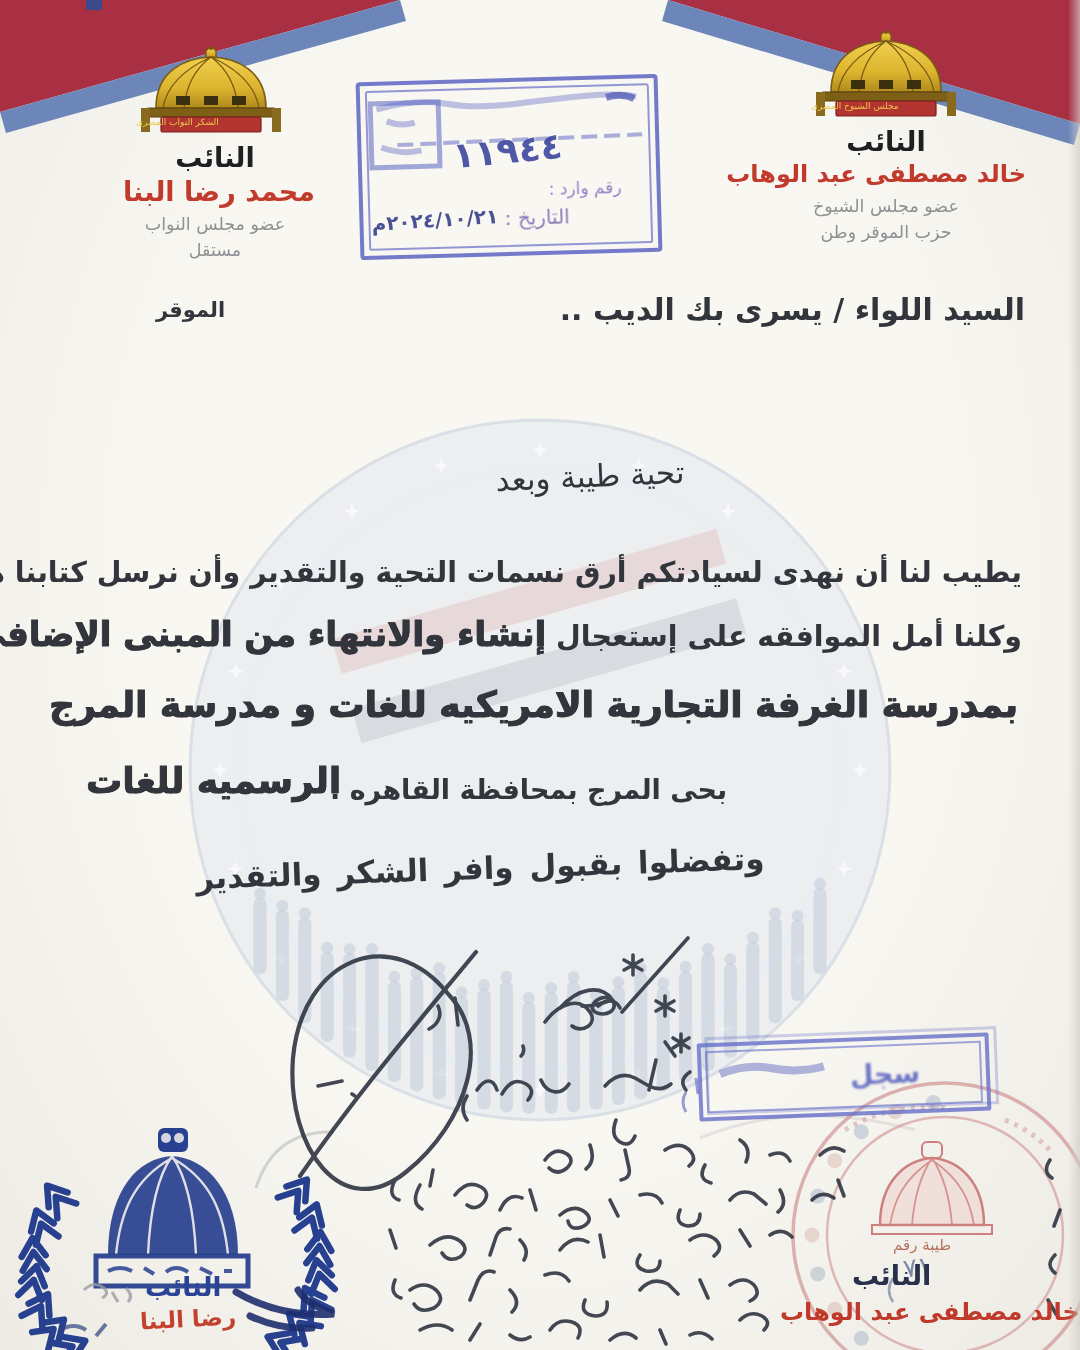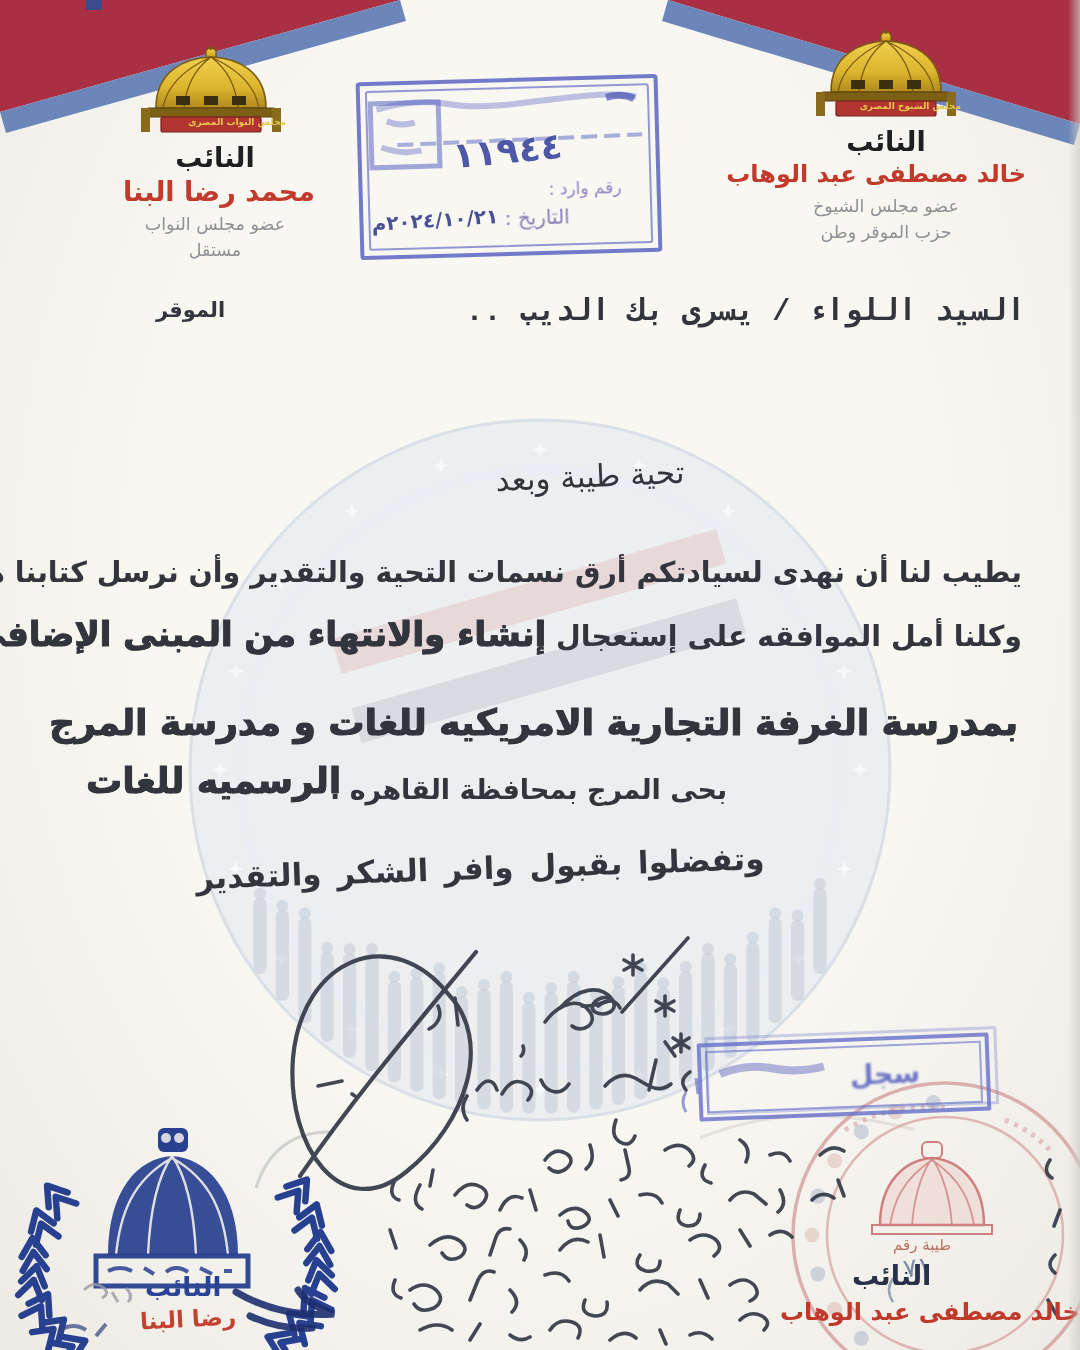--- a/index.html
+++ b/index.html
@@ -9,42 +9,42 @@
         direction:rtl;}
   .abs{position:absolute;}
   .nowrap{white-space:nowrap;}
   .c{text-align:center;}
   svg{display:block;}
   
   .lh{color:#2b2b2e;}
   .lh .t{font-weight:bold;font-size:27px;color:#1f1f22;}
   .lh .n{font-weight:bold;color:#c23a2c;}
   .lh .s{font-size:17.5px;color:#8f9094;}
-  .banner-txt{font-size:9px;color:#e9c94c;filter:blur(.3px);text-align:right;font-weight:bold;}
+  .banner-txt{font-size:9px;color:#e9c94c;filter:blur(.3px);text-align:left;font-weight:normal;}
   
   .in-stamp{left:358px;top:78px;width:302px;height:178px;transform:rotate(-1.6deg);z-index:3;}
   .in-stamp .bord{position:absolute;inset:0;border:4px solid rgba(90,100,194,.85);border-radius:4px;}
   .in-stamp .bord2{position:absolute;inset:9px;border:2.5px solid rgba(90,100,194,.65);border-radius:3px;}
   .in-num{left:95px;top:52px;font-size:36px;font-weight:bold;color:#3d479e;letter-spacing:5px;transform:rotate(-4deg);opacity:.9;}
   .in-lab{left:190px;top:102px;font-size:17px;color:#7b6cc0;filter:blur(.5px);opacity:.85;}
   .in-date{left:12px;top:128px;font-size:20px;color:#5a5f9e;}
   .in-date .lab{color:#8a7ab8;filter:blur(.6px);}
   .in-date .val{font-weight:bold;color:#4a5296;letter-spacing:2px;display:inline-block;transform:rotate(-2deg);}
   
   .txt{color:#33353c;z-index:2;}
   .bold{font-weight:bold;}
   .heavy{font-weight:bold;-webkit-text-stroke:.9px currentColor;text-shadow:.6px 0 currentColor;}
-  .addr{right:55px;top:292px;font-size:30px;font-family:Liberation Mono, monospace;}
+  .addr{right:55px;top:292px;font-size:30px;}
   .honor{left:156px;top:298px;font-size:21px;}
   .addr-title{left:330px;top:366px;width:430px;font-size:32px;}
   .greet{left:400px;top:458px;width:380px;font-size:31px;font-weight:500;transform:rotate(-2.5deg);}
   .b1{right:58px;top:556px;font-size:28.5px;}
   .b2{right:58px;top:614px;font-size:28.5px;}
   .b2 .em{font-size:34px;}
-  .b3{right:62px;top:684px;font-size:36px;margin-top:18px;}
+  .b3{right:62px;top:684px;font-size:36px;}
   .b4a{left:86px;top:760px;font-size:36px;}
   .b4b{left:330px;top:774px;font-size:27px;}
   .closing{left:196px;top:850px;font-size:31px;word-spacing:5px;transform:rotate(-2deg);}
   
   .reg-stamp{left:698px;top:1038px;width:292px;height:78px;transform:rotate(-2.2deg);z-index:4;}
   .reg-stamp .ob{position:absolute;inset:0;border:4px solid rgba(100,110,200,.8);border-radius:2px;}
   .reg-stamp .ib{position:absolute;inset:8px;border:2.5px solid rgba(100,110,200,.6);}
   .reg-stamp .ghost{position:absolute;inset:0;border:3px solid rgba(100,110,200,.30);transform:translate(8px,-6px);}
   .reg-word{position:absolute;right:70px;top:22px;font-size:27px;font-weight:bold;color:#5560bd;filter:blur(1.1px);opacity:.85;}
   
@@ -184,21 +184,21 @@
         <circle cx="797.5999999999999" cy="915.7574970731682" r="6" fill="#c2ccd9" opacity="0.55"></circle>
         <rect x="813.5" y="887.6969174290497" width="13" height="86.30308257095034" rx="6" fill="#c2ccd9" opacity="0.55"></rect>
         <circle cx="820" cy="883.6969174290497" r="6" fill="#c2ccd9" opacity="0.55"></circle>
       </g>
   </svg>
 
   <div class="abs lh" style="left:100px;top:44px;width:230px;z-index:2">
     <svg class="abs" style="left:36px;top:0" width="150" height="100">
         <use href="#dome"></use>
       </svg>
-    <div class="abs banner-txt" style="left:36px;top:73px;width:150px">مجلس النواب المصرى</div>
+    <div class="abs banner-txt" style="left:36px;top:73px;width:150px">الشكر النواب المصرى</div>
     <div class="abs t c nowrap" style="left:0;top:98px;width:230px">النائب</div>
     <div class="abs n c nowrap" style="left:4px;top:132px;width:230px;font-size:27px">محمد رضا البنا</div>
     <div class="abs s c nowrap" style="left:0;top:170px;width:230px">عضو مجلس النواب</div>
     <div class="abs s c nowrap" style="left:0;top:196px;width:230px">مستقل</div>
   </div>
 
   <div class="abs lh" style="left:746px;top:28px;width:280px;z-index:2">
     <svg class="abs" style="left:65px;top:0" width="150" height="100">
         <use href="#dome"></use>
       </svg>

